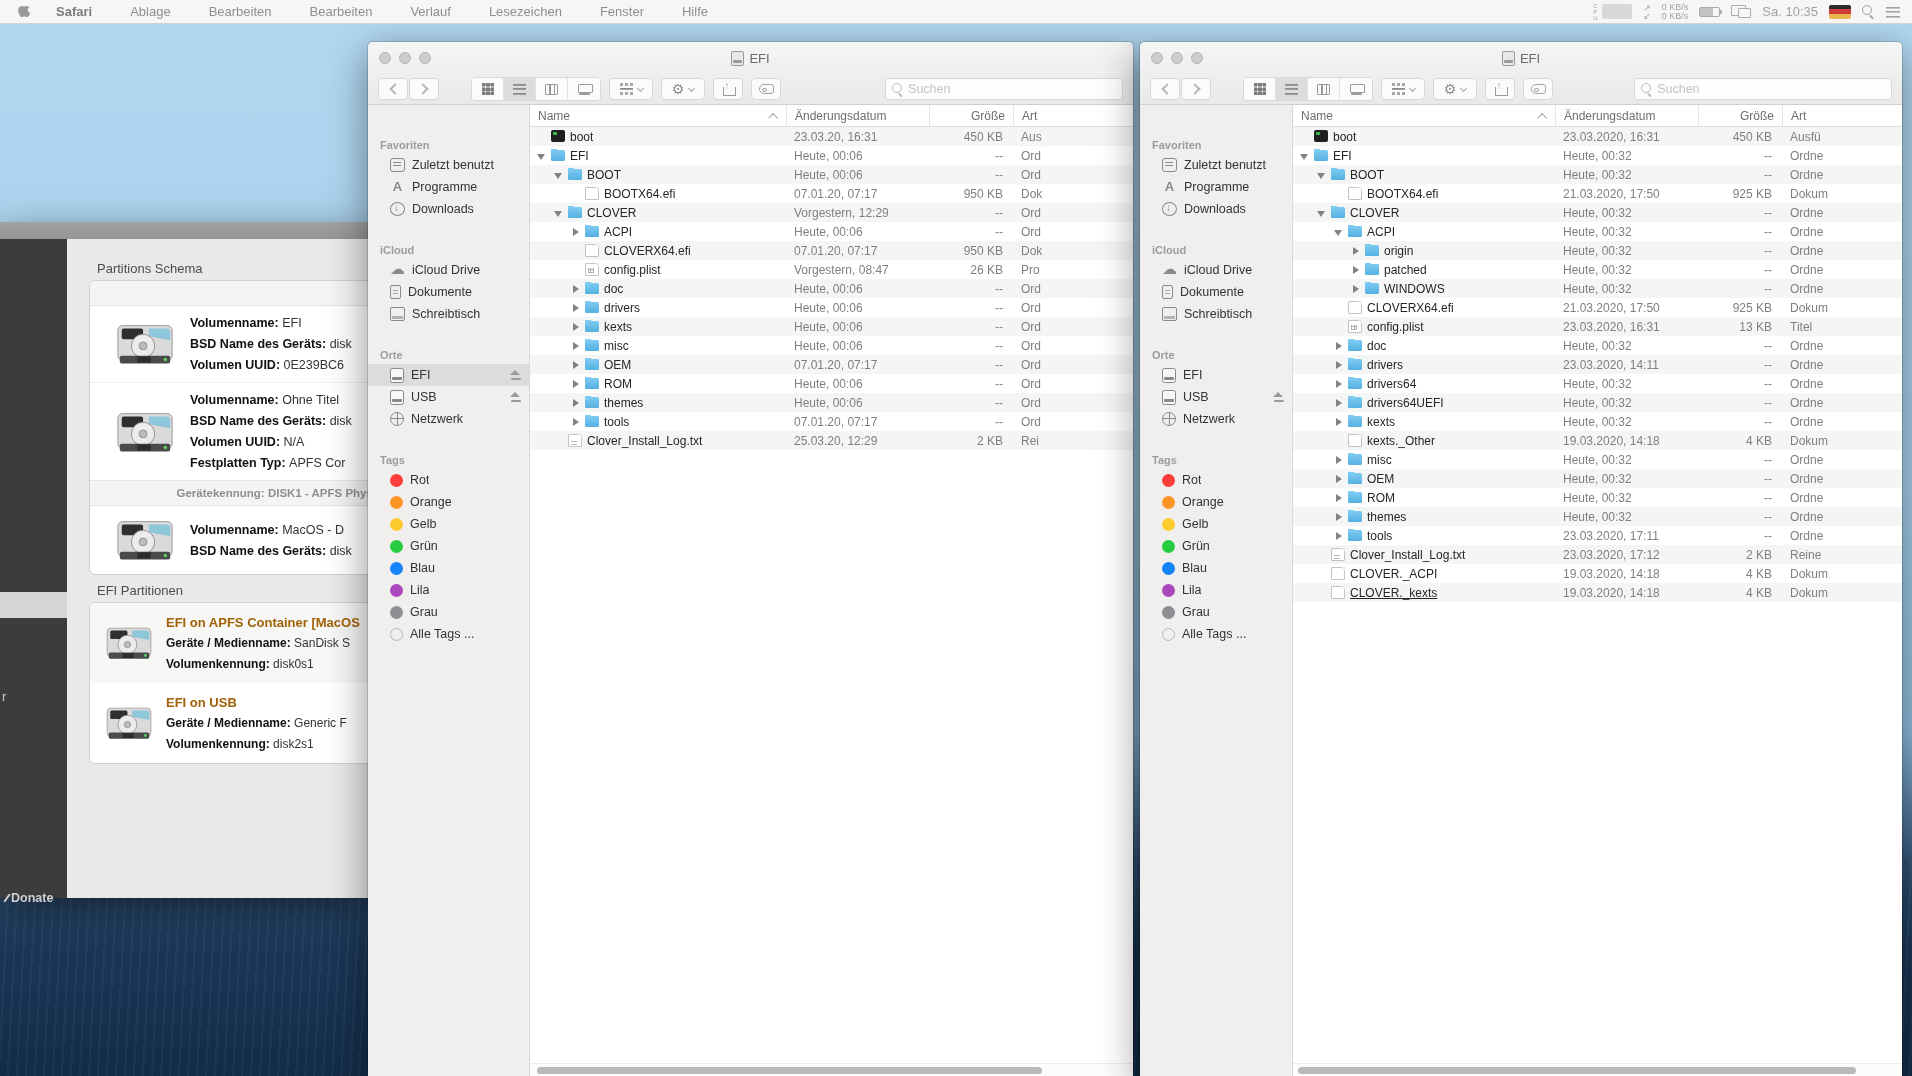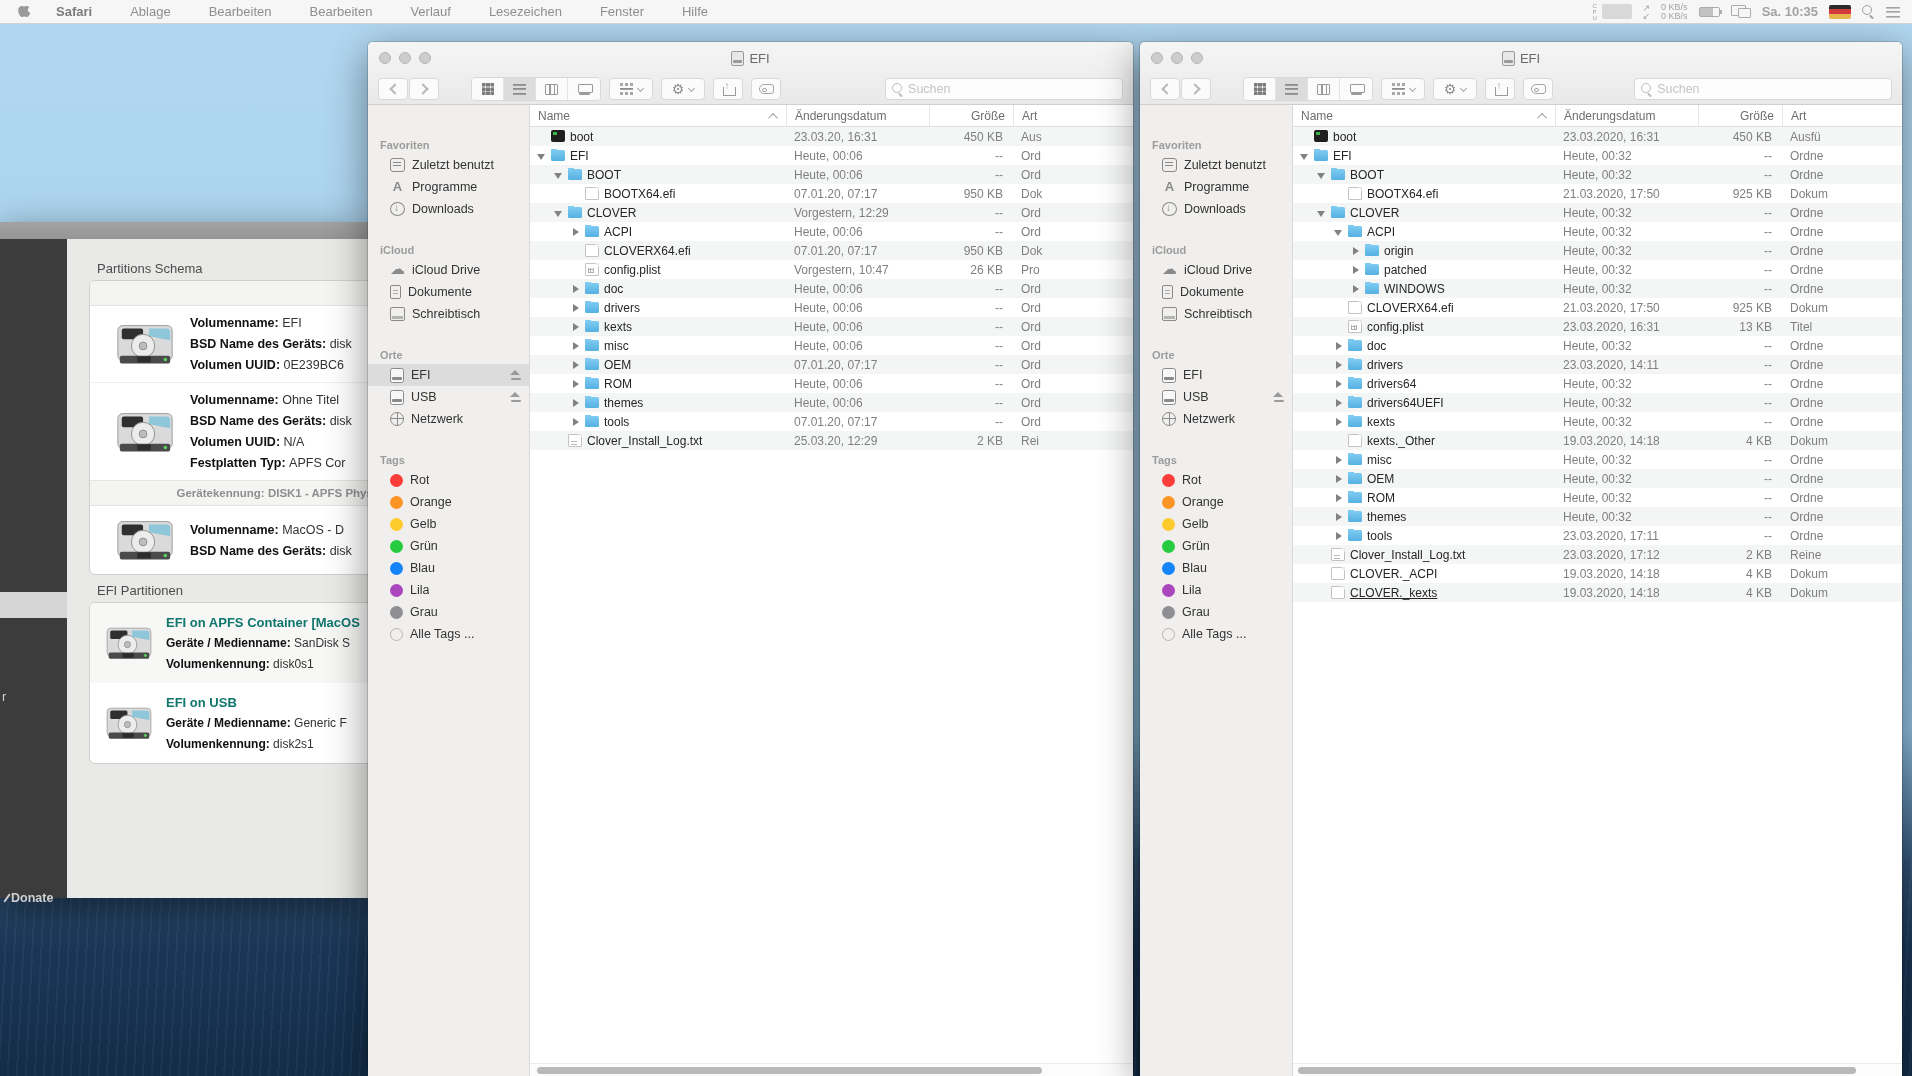--- a/index.html
+++ b/index.html
@@ -23,21 +23,21 @@
   .cpu-label { font-size:6px; line-height:6px; width:6px; word-break:break-all; }
   .cpu-graph { width:30px; height:15px; background:#d8d8d8; border-radius:2px; }
   .net-arrows { font-size:9px; line-height:8px; }
   .net-rates { font-size:9px; line-height:9px; text-align:right; }
   .batt { width:21px; height:10px; border:1px solid #ababab; border-radius:2px; position:relative; background:linear-gradient(90deg,#c2c2c2 0 70%,transparent 70%);}
   .batt::after{content:'';position:absolute;right:-3px;top:2px;width:2px;height:4px;background:#ababab;border-radius:0 1px 1px 0;}
   .displays { width:20px; height:13px; position:relative;}
   .displays::before,.displays::after{content:'';position:absolute;border:1.5px solid #ababab;border-radius:1px;}
   .displays::before{left:0;top:0;width:13px;height:9px;}
   .displays::after{right:0;bottom:0;width:11px;height:8px;background:#f6f6f6;}
-  .clock { font-size:13px;font-weight:bold; }
+  .clock { font-size:13px; }
   .flag { width:22px; height:14px; border-radius:2px; overflow:hidden; display:flex; flex-direction:column;}
   .flag span{flex:1;}
   .mag { width:13px; height:13px; position:relative;}
   .mag::before{content:'';position:absolute;left:0;top:0;width:8px;height:8px;border:1.5px solid #a2a2a2;border-radius:50%;}
   .mag::after{content:'';position:absolute;right:1px;bottom:0;width:5px;height:1.8px;background:#a2a2a2;transform:rotate(45deg);border-radius:1px;}
   .nc-icon{width:14px;height:12px;background:
     linear-gradient(#a2a2a2 0 0) 0 1px/14px 1.6px no-repeat,
     linear-gradient(#a2a2a2 0 0) 0 5.5px/14px 1.6px no-repeat,
     linear-gradient(#a2a2a2 0 0) 0 10px/14px 1.6px no-repeat;}
 
@@ -177,21 +177,21 @@
   .dev-band{background:#f4f4f3;border-bottom:1px solid #e4e4e2;padding:6px 10px;font-size:11.5px;font-weight:bold;color:#8e8e8e;text-align:right;}
   .dev-band.second{border-top:1px solid #e4e4e2;text-align:center;}
   .volume{display:flex;gap:14px;padding:10px 8px 10px 24px;align-items:center;border-bottom:1px solid #f0f0ee;}
   .volume:last-child{border-bottom:none;}
   .vol-fields{display:flex;flex-direction:column;gap:7px;}
   .vol-line{font-size:12.5px;color:#333;white-space:nowrap;}
   .vol-line b{color:#111;}
   .hdd{flex:0 0 62px;}
   .partition{display:flex;gap:12px;padding:12px 8px 12px 14px;align-items:center;}
   .partition:nth-child(odd){background:#f7f7f6;}
-  .part-title{font-size:13px;font-weight:bold;color:#0f766e;margin-bottom:6px;white-space:nowrap;}
+  .part-title{font-size:13px;font-weight:bold;color:#a16207;margin-bottom:6px;white-space:nowrap;}
   .partition .vol-line{font-size:12px;}
   .partition .hdd{flex:0 0 50px;}
 </style>
 </head>
 <body>
 
 <div class="desktop">
   <div class="water-texture"></div>
 </div>
 
@@ -584,21 +584,21 @@
     <div class="cell-date">07.01.20, 07:17</div>
     <div class="cell-size">950 KB</div>
     <div class="cell-kind">Dok</div>
   </div>
           <div class="row list-grid">
     <div class="cell-name" style="padding-left: 40px;">
       <span class="disc none"></span>
       <span class="ficon plist"></span>
       <span class="fname">config.plist</span>
     </div>
-    <div class="cell-date">Vorgestern, 10:47</div>
+    <div class="cell-date">Vorgestern, 08:47</div>
     <div class="cell-size">26 KB</div>
     <div class="cell-kind">Pro</div>
   </div>
           <div class="row list-grid alt">
     <div class="cell-name" style="padding-left: 40px;">
       <span class="disc closed"></span>
       <span class="ficon folder"></span>
       <span class="fname">doc</span>
     </div>
     <div class="cell-date">Heute, 00:06</div>

